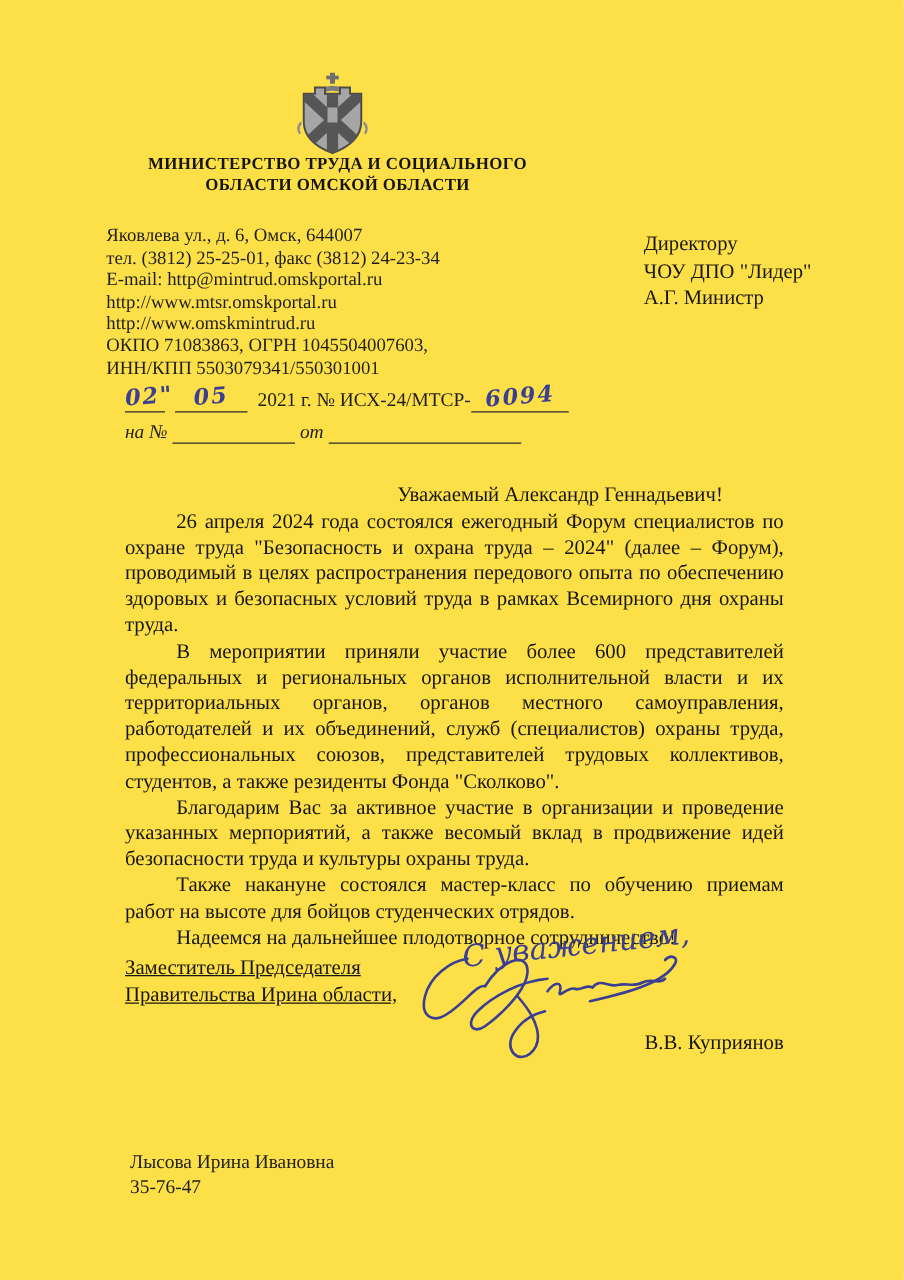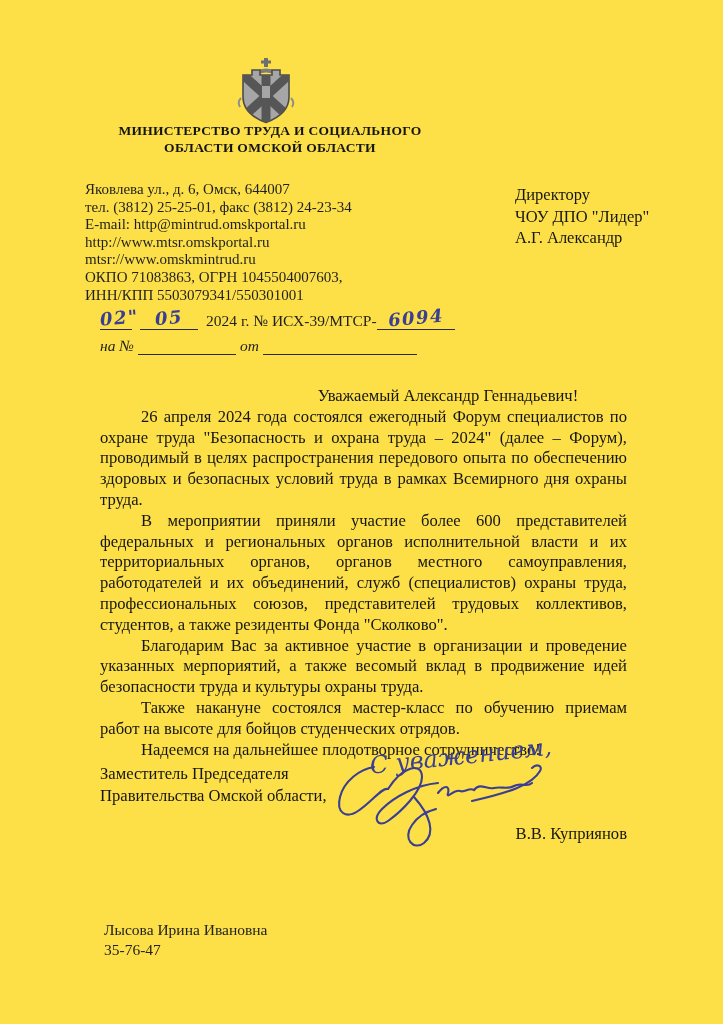--- a/index.html
+++ b/index.html
@@ -40,21 +40,21 @@
     position:relative;top:-1px;font-family:"DejaVu Serif",serif;
   }
   
   .letter-body{
     position:absolute;left:100px;top:386px;width:527px;
     font-size:16.6px;line-height:20.8px;text-align:justify;color:#161616;
   }
   .salutation{text-align:center;padding-left:128px;margin:0 0 21px 0;text-indent:0;}
   .letter-body p{margin:0;text-indent:41px;}
   
-  .sig-left{position:absolute;left:100px;top:763px;font-size:16.6px;line-height:21.6px;color:#161616;}
+  .sig-left{position:absolute;left:100px;top:763px;font-size:16.6px;line-height:21.6px;color:#161616;text-decoration:underline;}
   .sig-name{position:absolute;right:96px;top:824px;font-size:16.6px;color:#161616;}
   .sig-hand{position:absolute;left:322px;top:733px;}
   
   .footer{position:absolute;left:104px;top:920px;font-size:15.5px;line-height:19.5px;color:#222;}
 </style>
 </head>
 <body>
 
 <div class="page">
 
@@ -87,52 +87,52 @@
   <div class="ministry">
     <div>МИНИСТЕРСТВО ТРУДА И СОЦИАЛЬНОГО</div>
     <div>ОБЛАСТИ ОМСКОЙ ОБЛАСТИ</div>
   </div>
 
   <div class="addr">
     <div>Яковлева ул., д. 6, Омск, 644007</div>
     <div>тел. (3812) 25-25-01, факс (3812) 24-23-34</div>
     <div>E-mail: http@mintrud.omskportal.ru</div>
     <div>http://www.mtsr.omskportal.ru</div>
-    <div>mtsr://www.omskmintrud.ru</div>
+    <div>http://www.omskmintrud.ru</div>
     <div>ОКПО 71083863, ОГРН 1045504007603,</div>
     <div>ИНН/КПП 5503079341/550301001</div>
   </div>
 
   <div class="recipient">
     <div>Директору</div>
     <div>ЧОУ ДПО "Лидер"</div>
-    <div>А.Г. Александр</div>
+    <div>А.Г. Министр</div>
   </div>
 
   <div class="ref">
     <div class="ref-line">
-      <span class="blank w-day"><span class="hand">02"</span></span><span class="blank w-month"><span class="hand">05</span></span><span>2024 г. № ИСХ-39/МТСР-</span><span class="blank w-num"><span class="hand">6094</span></span>
+      <span class="blank w-day"><span class="hand">02"</span></span><span class="blank w-month"><span class="hand">05</span></span><span>2021 г. № ИСХ-24/МТСР-</span><span class="blank w-num"><span class="hand">6094</span></span>
     </div>
     <div class="ref-line ref-line2">
       <span>на №</span><span class="blank w-na"></span><span>от</span><span class="blank w-ot"></span>
     </div>
   </div>
 
   <div class="letter-body">
     <p class="salutation">Уважаемый Александр Геннадьевич!</p>
     <p>26 апреля 2024 года состоялся ежегодный Форум специалистов по охране труда "Безопасность и охрана труда – 2024" (далее – Форум), проводимый в целях распространения передового опыта по обеспечению здоровых и безопасных условий труда в рамках Всемирного дня охраны труда.</p>
     <p>В мероприятии приняли участие более 600 представителей федеральных и региональных органов исполнительной власти и их территориальных органов, органов местного самоуправления, работодателей и их объединений, служб (специалистов) охраны труда, профессиональных союзов, представителей трудовых коллективов, студентов, а также резиденты Фонда "Сколково".</p>
     <p>Благодарим Вас за активное участие в организации и проведение указанных мерпориятий, а также весомый вклад в продвижение идей безопасности труда и культуры охраны труда.</p>
     <p>Также накануне состоялся мастер-класс по обучению приемам работ на высоте для бойцов студенческих отрядов.</p>
     <p>Надеемся на дальнейшее плодотворное сотрудничество!</p>
   </div>
 
   <div class="sig-left">
     <div>Заместитель Председателя</div>
-    <div>Правительства Омской области,</div>
+    <div>Правительства Ирина области,</div>
   </div>
 
   <svg class="sig-hand" width="295" height="115" viewBox="0 0 295 115" xmlns="http://www.w3.org/2000/svg">
     <g stroke="#3a3f93" fill="none" stroke-width="2.1" stroke-linecap="round">
 
       <text x="48" y="30" transform="rotate(-6 150 28)" font-family="DejaVu Serif, serif" font-style="italic" font-size="24" fill="#3a3f93" stroke="none">С уважением,</text>
 
       <path d="M52,34 c-14,2 -30,14 -34,30 c-4,16 6,22 18,14 c14,-9 24,-24 30,-22"></path>
 
       <path d="M66,56 c14,-22 34,-28 34,-12 c0,14 -20,34 -34,44 c-10,7 -16,-2 -6,-12 c12,-12 34,-24 56,-26"></path>

